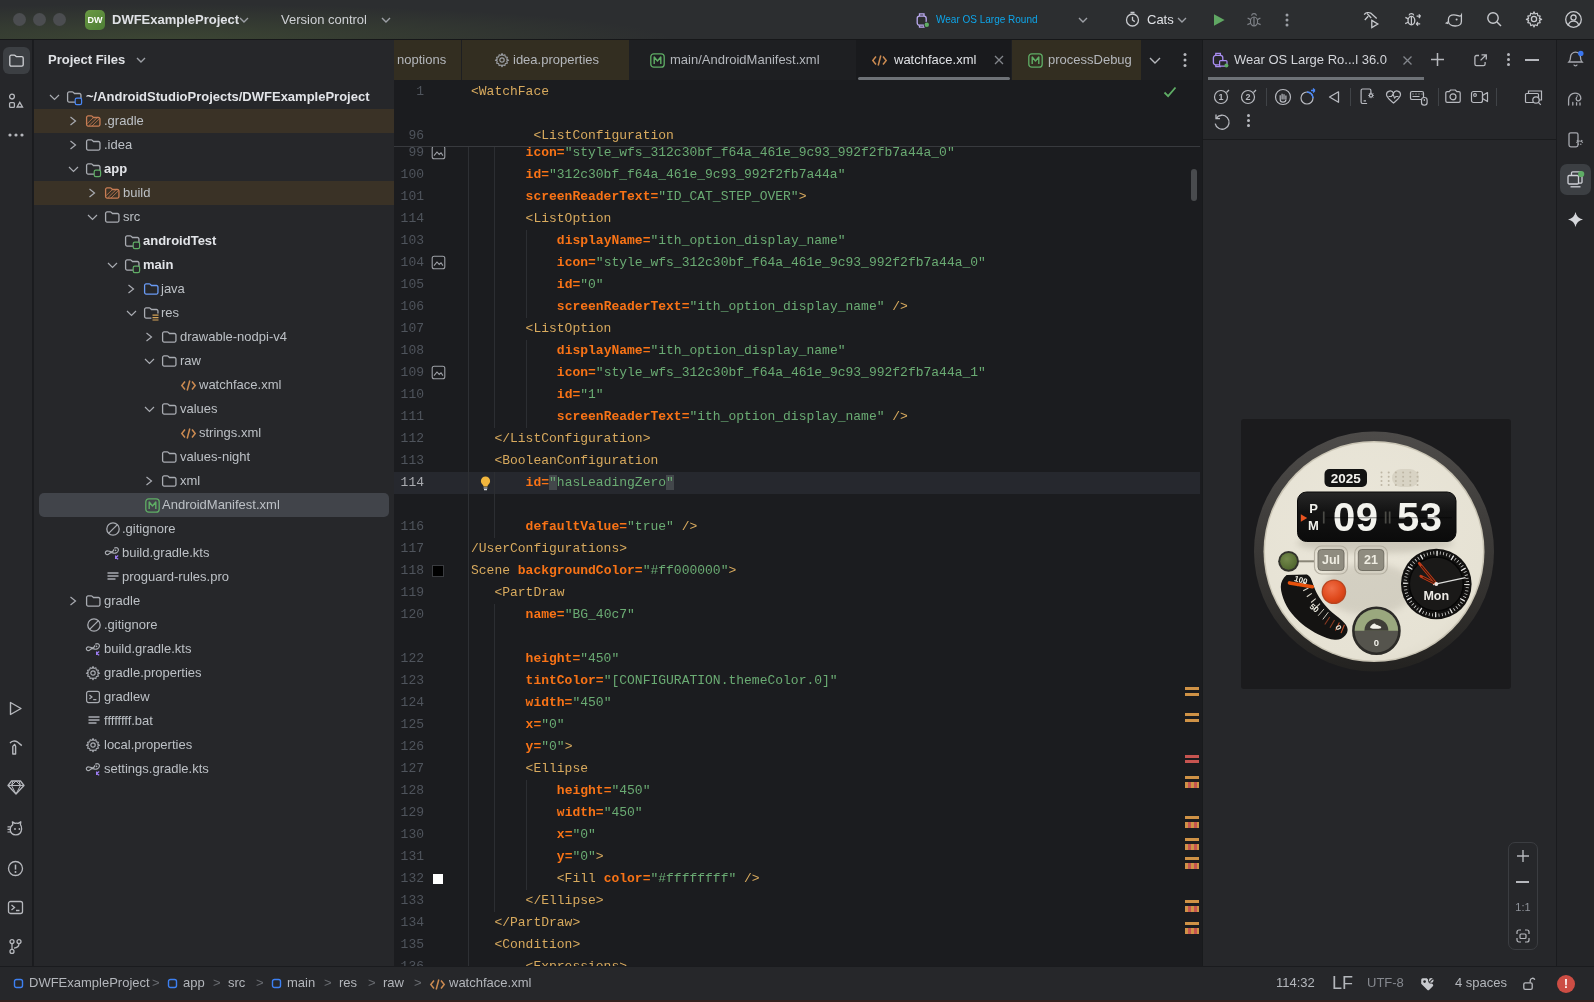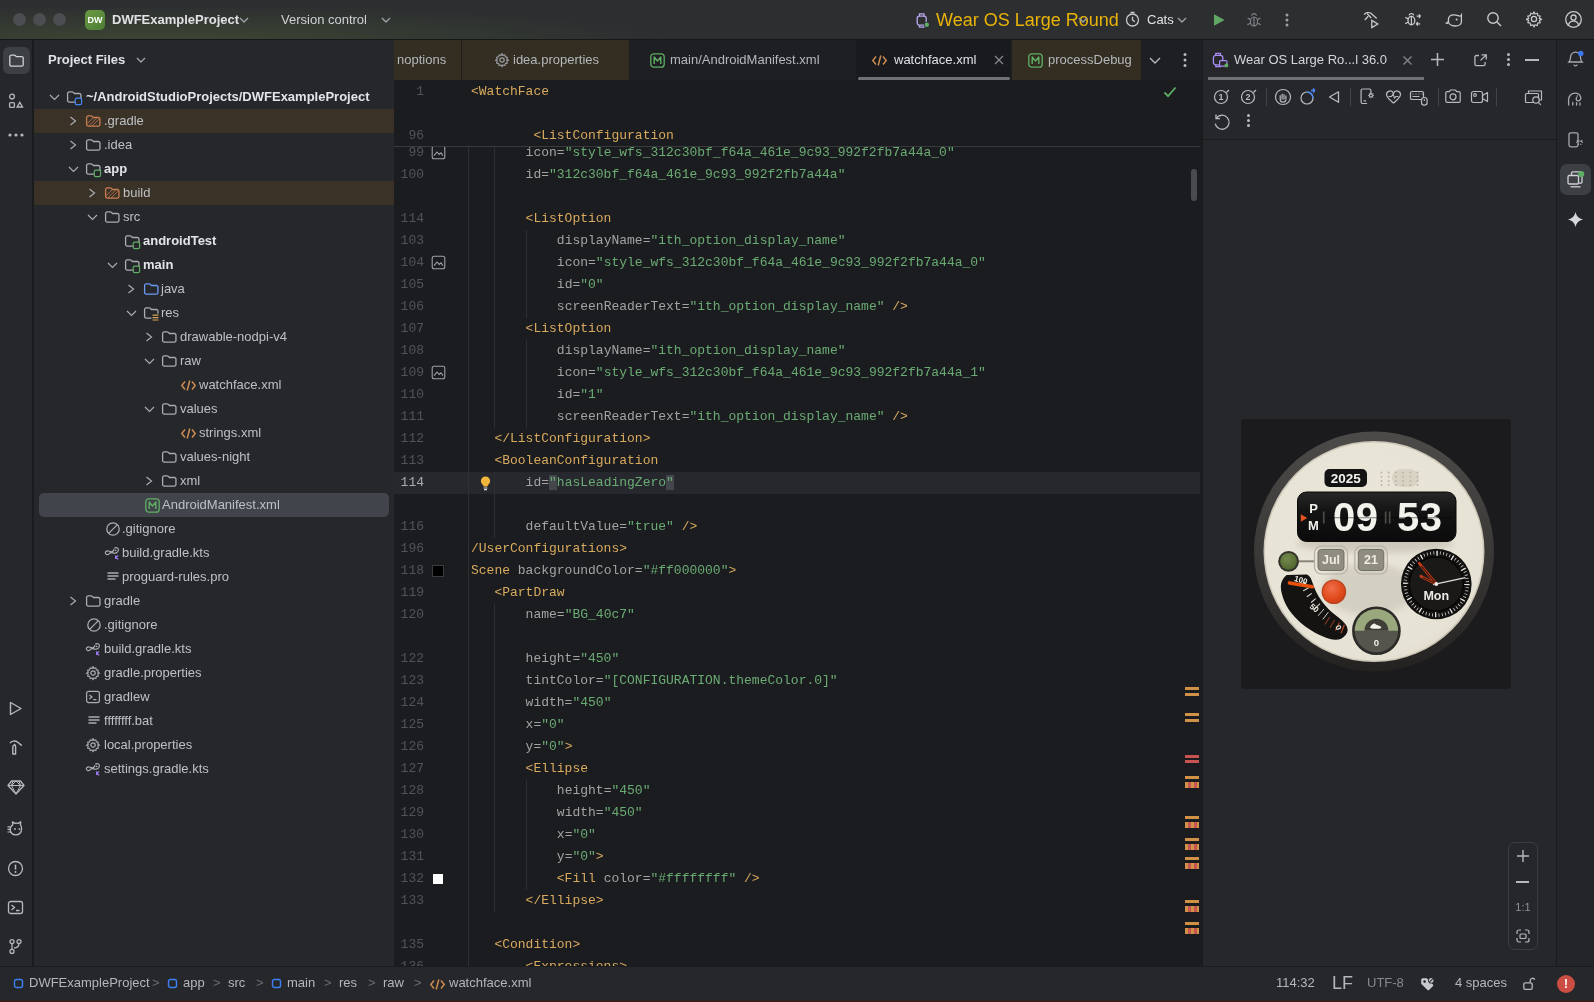--- a/index.html
+++ b/index.html
@@ -4,21 +4,21 @@
 html,body{width:1594px;height:1002px;overflow:hidden;background:#1b1c1f}
 body{font-family:"Liberation Sans",sans-serif;-webkit-font-smoothing:antialiased}
 .abs{position:absolute}
 #root{position:relative;width:1594px;height:1002px;overflow:hidden}
 .lab{position:absolute;font-size:13px;color:#bcc0c5;white-space:nowrap;line-height:24px;height:24px}
 .blab{font-weight:700;color:#e2e4e8}
 svg{position:absolute;overflow:visible}
 .cr{position:absolute;left:394px;width:808px;height:22px;font:13px/22px "Liberation Mono",monospace;white-space:pre}
 .cr .n{position:absolute;left:0;top:0;width:30px;text-align:right;color:#4f545c}
 .cr .c{position:absolute;left:77px;top:0;color:#d8aa5e}
-b.a{font-weight:400;color:#a3a3a3}
+b.a{font-weight:700;color:#f97316}
 b.g{font-weight:400;color:#6aab73}
 b.hl{font-weight:400;color:#6aab73;background:#43474b}
 .tabt{position:absolute;top:40px;height:40px;line-height:40px;font-size:13px;color:#b4b7bc;white-space:nowrap}
 .sep{position:absolute;width:1px;background:#404347}
 </style></head><body>
 <div id="root">
 
 <div class="abs" style="left:0;top:0;width:1594px;height:40px;background:#2c2e30"></div>
 <div class="abs" style="left:0;top:0;width:900px;height:40px;background:radial-gradient(95% 150% at 160px 40px,rgba(92,118,58,.33),rgba(92,118,58,0) 60%)"></div>
 <div class="abs" style="left:0;top:39px;width:1594px;height:1px;background:#161719"></div>
@@ -33,21 +33,21 @@
 <div class="abs" style="left:281px;top:0;height:40px;line-height:40px;font-size:13px;color:#ced0d4">Version control</div>
 <svg style="left:381px;top:16px" width="10" height="8">
       <path d="M1 2 l4 4 4-4" stroke="#9da0a6" stroke-width="1.4" fill="none"></path>
     </svg>
 <svg style="left:914px;top:12px" width="17" height="17" viewBox="0 0 17 17">
 <rect x="3.2" y="4.2" width="9" height="9" rx="2.2" fill="none" stroke="#b9a8ee" stroke-width="1.3"></rect>
 <path d="M5.5 4 V1.8 h4.5 V4 M5.5 13.4 v1.8 h4.5 v-1.8" fill="none" stroke="#b9a8ee" stroke-width="1.3"></path>
 <circle cx="12.8" cy="12.8" r="3" fill="#2c2e30"></circle>
       <circle cx="12.8" cy="12.8" r="2.2" fill="#5fad65"></circle>
     </svg>
-<div class="abs" style="left:936px;top:0;height:40px;line-height:40px;font-size:18px;color:#eab308">Wear OS Large Round</div>
+<div class="abs" style="left:936px;top:0;height:40px;line-height:40px;font-size:10px;color:#0ea5e9">Wear OS Large Round</div>
 <svg style="left:1078px;top:16px" width="10" height="8">
       <path d="M1 2 l4 4 4-4" stroke="#9da0a6" stroke-width="1.4" fill="none"></path>
     </svg>
 <svg style="left:1124px;top:11px" width="17" height="17" viewBox="0 0 17 17">
 <circle cx="8.5" cy="9" r="6" fill="none" stroke="#c7c9cd" stroke-width="1.3"></circle>
 <path d="M8.5 5.8 V9 l2.3 1.6 M6.5 1.5 h4" fill="none" stroke="#c7c9cd" stroke-width="1.3"></path>
     </svg>
 <div class="abs" style="left:1147px;top:0;height:40px;line-height:40px;font-size:13px;color:#dfe1e5">Cats</div>
 <svg style="left:1177px;top:16px" width="10" height="8">
       <path d="M1 2 l4 4 4-4" stroke="#9da0a6" stroke-width="1.4" fill="none"></path>
@@ -385,20 +385,21 @@
 <div class="abs" style="left:494px;top:604px;width:1px;height:308px;background:#2c2e32"></div>
 <div class="abs" style="left:526px;top:230px;width:1px;height:88px;background:#2c2e32"></div>
 <div class="abs" style="left:526px;top:340px;width:1px;height:88px;background:#2c2e32"></div>
 <div class="abs" style="left:526px;top:780px;width:1px;height:110px;background:#2c2e32"></div>
 <div class="cr" style="top:142px"><span class="n" style="">99</span><span class="c">       <b class="a">icon=</b><b class="g">"style_wfs_312c30bf_f64a_461e_9c93_992f2fb7a44a_0"</b></span></div>
 <svg style="left:431px;top:145px" width="15" height="15" viewBox="0 0 15 15">
 <rect x="1.2" y="1.2" width="12.6" height="12.6" rx="2" fill="none" stroke="#9da0a6" stroke-width="1.1"></rect>
 <path d="M3 10.6 l3-3.6 2.2 2.4 1.8-1.6 2 2.8" fill="none" stroke="#9da0a6" stroke-width="1.1"></path>
     </svg>
 <div class="cr" style="top:164px"><span class="n" style="">100</span><span class="c">       <b class="a">id=</b><b class="g">"312c30bf_f64a_461e_9c93_992f2fb7a44a"</b></span></div>
+<div class="cr" style="top:186px"><span class="n" style="">101</span><span class="c">       <b class="a">screenReaderText=</b><b class="g">"ID_CAT_STEP_OVER"</b>&gt;</span></div>
 <div class="cr" style="top:208px"><span class="n" style="">114</span><span class="c">       &lt;ListOption</span></div>
 <div class="cr" style="top:230px"><span class="n" style="">103</span><span class="c">           <b class="a">displayName=</b><b class="g">"ith_option_display_name"</b></span></div>
 <div class="cr" style="top:252px"><span class="n" style="">104</span><span class="c">           <b class="a">icon=</b><b class="g">"style_wfs_312c30bf_f64a_461e_9c93_992f2fb7a44a_0"</b></span></div>
 <svg style="left:431px;top:255px" width="15" height="15" viewBox="0 0 15 15">
 <rect x="1.2" y="1.2" width="12.6" height="12.6" rx="2" fill="none" stroke="#9da0a6" stroke-width="1.1"></rect>
 <path d="M3 10.6 l3-3.6 2.2 2.4 1.8-1.6 2 2.8" fill="none" stroke="#9da0a6" stroke-width="1.1"></path>
     </svg>
 <div class="cr" style="top:274px"><span class="n" style="">105</span><span class="c">           <b class="a">id=</b><b class="g">"0"</b></span></div>
 <div class="cr" style="top:296px"><span class="n" style="">106</span><span class="c">           <b class="a">screenReaderText=</b><b class="g">"ith_option_display_name"</b> /&gt;</span></div>
 <div class="cr" style="top:318px"><span class="n" style="">107</span><span class="c">       &lt;ListOption</span></div>
@@ -411,38 +412,39 @@
 <div class="cr" style="top:384px"><span class="n" style="">110</span><span class="c">           <b class="a">id=</b><b class="g">"1"</b></span></div>
 <div class="cr" style="top:406px"><span class="n" style="">111</span><span class="c">           <b class="a">screenReaderText=</b><b class="g">"ith_option_display_name"</b> /&gt;</span></div>
 <div class="cr" style="top:428px"><span class="n" style="">112</span><span class="c">   &lt;/ListConfiguration&gt;</span></div>
 <div class="cr" style="top:450px"><span class="n" style="">113</span><span class="c">   &lt;BooleanConfiguration</span></div>
 <div class="cr" style="top:472px"><span class="n" style="color:#a9abb0">114</span><span class="c">       <b class="a">id=</b><b class="hl">"</b><b class="g">hasLeadingZero</b><b class="hl">"</b></span></div>
 <svg style="left:478px;top:475px" width="15" height="16" viewBox="0 0 15 16">
 <path d="M7.5 1.5 a4.6 4.6 0 0 1 4.6 4.6 c0 1.8-1 2.8-1.8 3.7 -.5.6-.8 1-.8 1.7 h-4 c0-.7-.3-1.1-.8-1.7 -.8-.9-1.8-1.9-1.8-3.7 a4.6 4.6 0 0 1 4.6-4.6z" fill="#f2b63d"></path>
 <path d="M5.6 13 h3.8 M6 14.6 h3" stroke="#d8d9dc" stroke-width="1.2"></path>
     </svg>
 <div class="cr" style="top:516px"><span class="n" style="">116</span><span class="c">       <b class="a">defaultValue=</b><b class="g">"true"</b> /&gt;</span></div>
-<div class="cr" style="top:538px"><span class="n" style="">196</span><span class="c">/UserConfigurations&gt;</span></div>
+<div class="cr" style="top:538px"><span class="n" style="">117</span><span class="c">/UserConfigurations&gt;</span></div>
 <div class="cr" style="top:560px"><span class="n" style="">118</span><span class="c">Scene <b class="a">backgroundColor=</b><b class="g">"#ff000000"</b>&gt;</span></div>
 <div class="abs" style="left:433px;top:566px;width:10px;height:10px;background:#000;outline:1px solid #3a3c40"></div>
 <div class="cr" style="top:582px"><span class="n" style="">119</span><span class="c">   &lt;PartDraw</span></div>
 <div class="cr" style="top:604px"><span class="n" style="">120</span><span class="c">       <b class="a">name=</b><b class="g">"BG_40c7"</b></span></div>
 <div class="cr" style="top:648px"><span class="n" style="">122</span><span class="c">       <b class="a">height=</b><b class="g">"450"</b></span></div>
 <div class="cr" style="top:670px"><span class="n" style="">123</span><span class="c">       <b class="a">tintColor=</b><b class="g">"[CONFIGURATION.themeColor.0]"</b></span></div>
 <div class="cr" style="top:692px"><span class="n" style="">124</span><span class="c">       <b class="a">width=</b><b class="g">"450"</b></span></div>
 <div class="cr" style="top:714px"><span class="n" style="">125</span><span class="c">       <b class="a">x=</b><b class="g">"0"</b></span></div>
 <div class="cr" style="top:736px"><span class="n" style="">126</span><span class="c">       <b class="a">y=</b><b class="g">"0"</b>&gt;</span></div>
 <div class="cr" style="top:758px"><span class="n" style="">127</span><span class="c">       &lt;Ellipse</span></div>
 <div class="cr" style="top:780px"><span class="n" style="">128</span><span class="c">           <b class="a">height=</b><b class="g">"450"</b></span></div>
 <div class="cr" style="top:802px"><span class="n" style="">129</span><span class="c">           <b class="a">width=</b><b class="g">"450"</b></span></div>
 <div class="cr" style="top:824px"><span class="n" style="">130</span><span class="c">           <b class="a">x=</b><b class="g">"0"</b></span></div>
 <div class="cr" style="top:846px"><span class="n" style="">131</span><span class="c">           <b class="a">y=</b><b class="g">"0"</b>&gt;</span></div>
 <div class="cr" style="top:868px"><span class="n" style="">132</span><span class="c">           &lt;Fill <b class="a">color=</b><b class="g">"#ffffffff"</b> /&gt;</span></div>
 <div class="abs" style="left:433px;top:874px;width:10px;height:10px;background:#fff"></div>
 <div class="cr" style="top:890px"><span class="n" style="">133</span><span class="c">       &lt;/Ellipse&gt;</span></div>
+<div class="cr" style="top:912px"><span class="n" style="">134</span><span class="c">   &lt;/PartDraw&gt;</span></div>
 <div class="cr" style="top:934px"><span class="n" style="">135</span><span class="c">   &lt;Condition&gt;</span></div>
 <div class="cr" style="top:956px"><span class="n" style="">136</span><span class="c">       &lt;Expressions&gt;</span></div>
 <div class="abs" style="left:394px;top:81px;width:806px;height:66px;background:#1b1c1f;border-bottom:1px solid #383a3e"></div>
 <div class="cr" style="top:81px"><span class="n">1</span><span class="c">&lt;WatchFace</span></div>
 <div class="cr" style="top:125px"><span class="n">96</span><span class="c">        &lt;ListConfiguration</span></div>
 <svg style="left:1163px;top:86px" width="14" height="12">
       <path d="M1.5 6.5 l3.6 3.6 L12.5 1.5" fill="none" stroke="#5fad65" stroke-width="1.8"></path>
     </svg>
 <div class="abs" style="left:1191px;top:169px;width:6px;height:32px;border-radius:3px;background:#494b4e"></div>
 <div class="abs" style="left:1185px;top:687px;width:14px;height:3px;background:#cf9246"></div>

